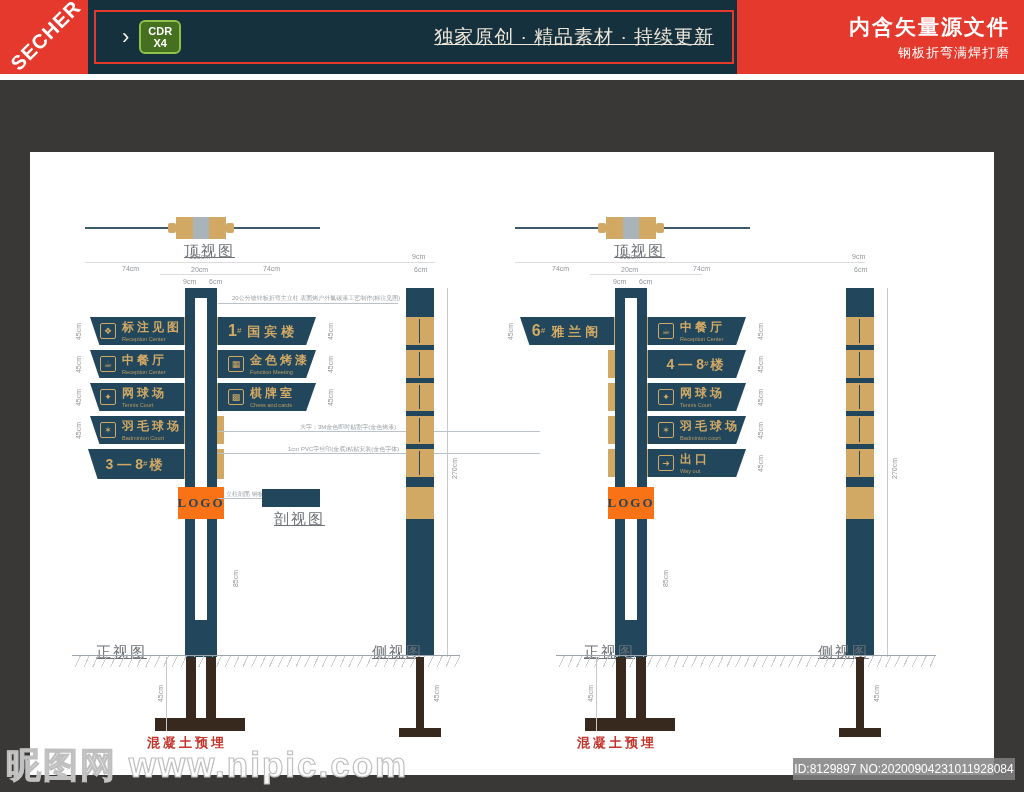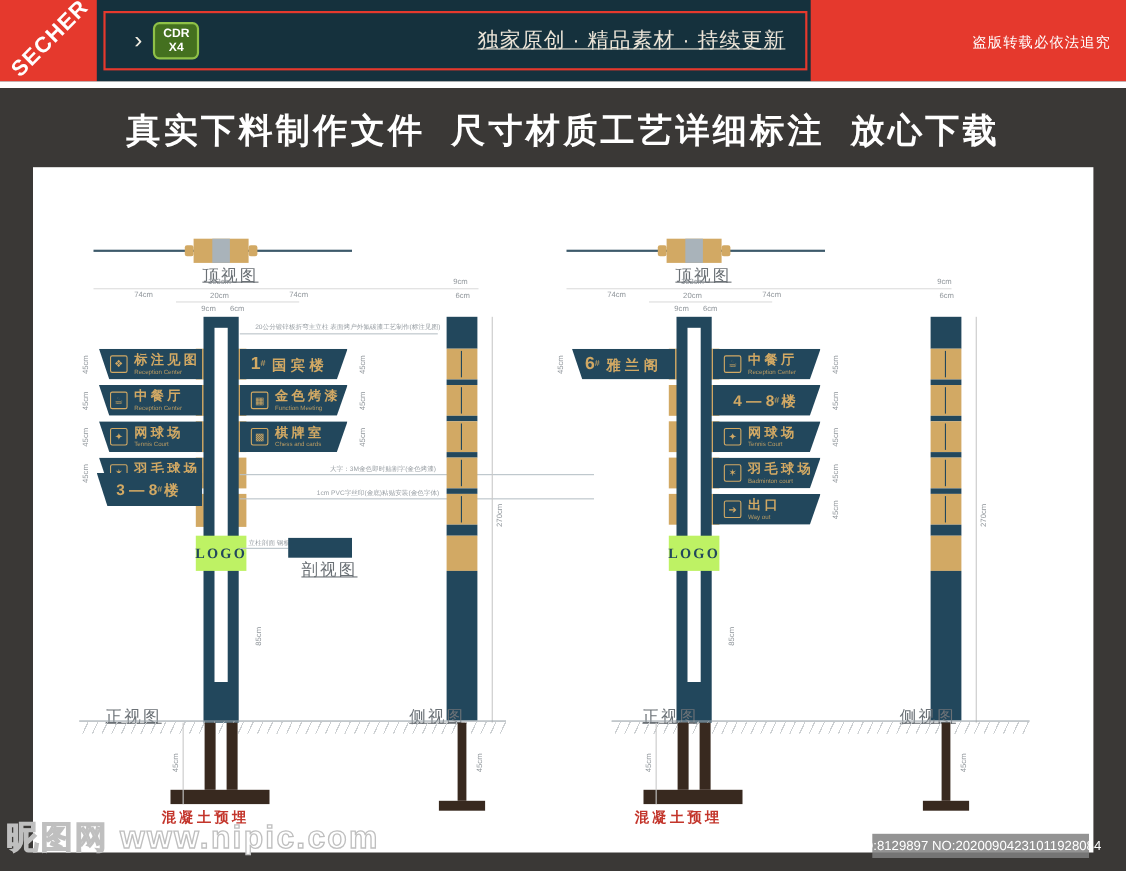--- a/index.html
+++ b/index.html
@@ -51,57 +51,57 @@
   .icon-box{width:16px;height:16px;border:1px solid #d2a964;border-radius:2px;flex:none;
       display:flex;align-items:center;justify-content:center;font-size:9px;margin-right:6px;color:#d2a964;}
   .txtcol{display:flex;flex-direction:column;justify-content:center;}
   .zh{font-weight:bold;font-size:12px;letter-spacing:3px;line-height:1;white-space:nowrap;}
   .en{font-size:7px;line-height:1;margin-top:2px;opacity:.85;white-space:nowrap;transform:scale(.8);transform-origin:left center;}
   .bignum{font-size:16px;font-weight:bold;line-height:1;}
   .supn{font-size:8px;vertical-align:super;line-height:1;}
   .bname{font-size:13px;font-weight:bold;letter-spacing:4px;margin-left:6px;line-height:1;white-space:nowrap;}
   .ctr{justify-content:center;padding-left:0;}
   .slot{position:absolute;background:#fff;}
-  .logo-band{position:absolute;background:#bef264;color:#22475c;display:flex;align-items:center;justify-content:center;
+  .logo-band{position:absolute;background:#f97316;color:#22475c;display:flex;align-items:center;justify-content:center;
       font-family:"Liberation Serif","DejaVu Serif",serif;font-size:13px;letter-spacing:2px;font-weight:bold;}
   .sidecol{position:absolute;top:0;width:28px;height:792px;}
   .seg{position:absolute;left:0;width:100%;}
   .cl{position:absolute;left:13px;top:2px;bottom:2px;width:1px;background:#22475c;display:block;}
   .found{position:absolute;color:#c3352b;font-weight:bold;font-size:13px;letter-spacing:3px;white-space:nowrap;}
   .nub{position:absolute;border-radius:2px;}
   
-  #wm{position:absolute;left:6px;top:742px;font-size:29px;font-weight:bold;color:rgba(255,255,255,.95);
+  #wm{position:absolute;left:6px;top:742px;font-size:35px;font-weight:bold;color:rgba(255,255,255,.95);
       -webkit-text-stroke:1.2px #bfbfbf;letter-spacing:2px;white-space:nowrap;z-index:9;}
-  #idbar{position:absolute;left:793px;top:758px;width:197px;height:22px;background:rgba(128,128,128,.85);
+  #idbar{position:absolute;left:793px;top:758px;width:222px;height:22px;background:rgba(128,128,128,.85);
       color:#fff;font-size:12px;display:flex;align-items:center;justify-content:center;white-space:nowrap;z-index:9;}
 </style>
 </head>
 <body>
 
 <div id="page">
 
   <div id="hdr">
     <div id="ribbon">
       <span>SECHER</span>
     </div>
     <div id="fmtbox">
       <span class="fmt-chev">›</span>
       <span class="badge">
         <span>CDR</span><br>
         <span>X4</span>
       </span>
       <span class="slogan">独家原创 · 精品素材 · 持续更新</span>
     </div>
     <div id="hdr-right">
-      <div class="l2">盗版转载必依法追究</div>
+      <div class="l1">内含矢量源文件</div>
+      <div class="l2">钢板折弯满焊打磨</div>
     </div>
   </div>
   <div id="hdr-sep"></div>
 
-  <div id="title">真实下料制作文件  尺寸材质工艺详细标注  放心下载</div>
 
   <div id="paper"></div>
 
   <div class="tline" style="left:85px;top:227px;width:235px;"></div>
   <div class="abs gold" style="left:176px;top:217px;width:50px;height:22px;"></div>
   <div class="abs graybar" style="left:193px;top:217px;width:16px;height:22px;"></div>
   <div class="nub gold" style="left:168px;top:223px;width:8px;height:10px;"></div>
   <div class="nub gold" style="left:226px;top:223px;width:8px;height:10px;"></div>
   <div class="lbl" style="left:184px;top:243px;">顶视图</div>
 
@@ -147,21 +147,21 @@
     <span class="en">Tennis Court</span>
       </span>
   </div>
   <div class="panel panel-l" style="left:90px;top:416px;width:94px;">
     <span class="icon-box">✶</span>
     <span class="txtcol">
         <span class="zh">羽毛球场</span>
     <span class="en">Badminton Court</span>
       </span>
   </div>
-  <div class="panel panel-l ctr" style="left:88px;top:430px;width:96px;height:30px;text-align:right;">
+  <div class="panel panel-l ctr" style="left:88px;top:449px;width:96px;height:30px;text-align:right;">
     <span class="bignum" style="font-size:14px;">3 — 8</span>
     <span class="supn">#</span>
     <span class="bname" style="margin-left:2px;">楼</span>
   </div>
 
   <div class="panel panel-r" style="left:218px;top:317px;width:98px;">
     <span class="bignum">1</span>
     <span class="supn">#</span>
     <span class="bname">国宾楼</span>
   </div>

